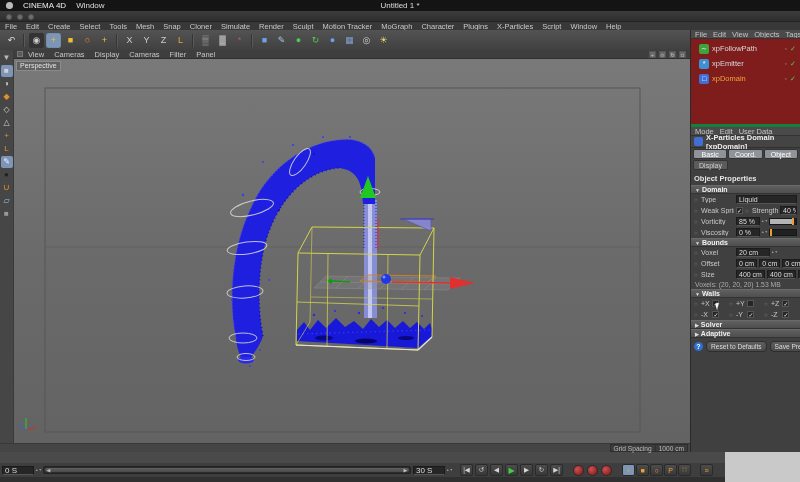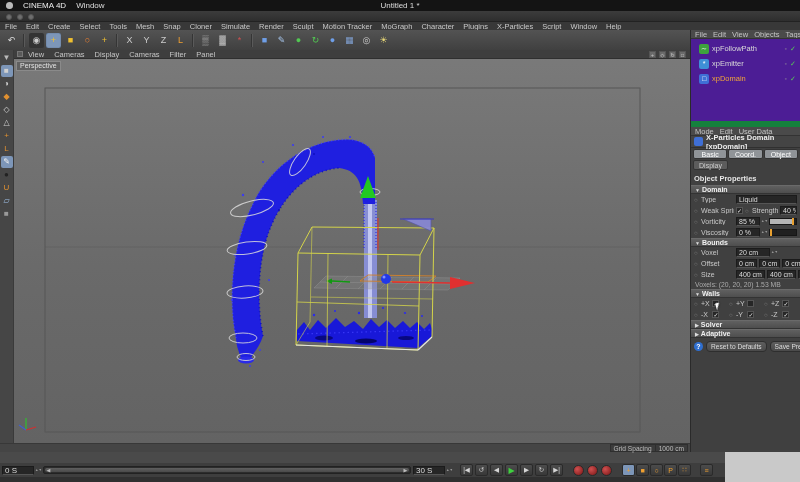--- a/index.html
+++ b/index.html
@@ -32,21 +32,21 @@
   #vpmenu { position:absolute; left:0; top:0; width:676px; height:9px; background:#3e3e3e; display:flex; gap:10px; align-items:center; padding:0 14px; color:#c5c5c5; font-size:7.5px; border-bottom:1px solid #2f2f2f; }
   #vpmenu .chk { position:absolute; left:3px; width:6px; height:6px; background:#5a5a5a; border:1px solid #777; }
   #vpctrls { position:absolute; right:4px; top:1px; display:flex; gap:3px; }
   #vpctrls span { width:7px; height:7px; background:#6a6a6a; border:1px solid #555; color:#ccc; font-size:5px; display:flex; align-items:center; justify-content:center; }
   #vplabel { position:absolute; left:2px; top:11px; background:#606060; border:1px solid #8a8a8a; color:#e2e2e2; font-size:7px; padding:0 3px; line-height:8px; }
   #scene { position:absolute; left:0; top:0; }
 
   
   #rightpanel { left:690px; top:30px; width:110px; height:422px; background:#404040; border-left:1px solid #2a2a2a; font-size:7.5px; }
   .pmenu { display:flex; gap:6px; align-items:center; padding:0 4px; height:9px; background:#4a4a4a; border-bottom:1px solid #333; color:#c5c5c5; white-space:nowrap; overflow:hidden; }
-  #omlist { height:88px; background:#4c1d95; padding-top:2px; overflow:hidden; border-bottom:6px solid #15803d; }
+  #omlist { height:88px; background:#7f1d1d; padding-top:2px; overflow:hidden; border-bottom:3px solid #15803d; }
   .omrow { display:flex; align-items:center; height:15px; gap:3px; padding-left:8px; }
   .omicon { width:10px; height:10px; border-radius:2px; color:#fff; font-size:7px; display:flex; align-items:center; justify-content:center; flex:none; }
   .omname { flex:1; color:#d8d8d8; }
   .omname.selected { color:#f0a43a; }
   .omdots { color:#9a9a9a; font-size:7px; }
   .omchk { color:#56c856; width:10px; font-size:7px; }
   .omchk.gray { color:#999; }
 
   #amtitle { display:flex; align-items:center; gap:3px; height:12px; padding:0 3px; background:#444; color:#eee; font-weight:bold; font-size:7.5px; border-bottom:1px solid #303030; }
   #amtitle .ticon { width:9px; height:9px; background:#3f6fd6; border-radius:2px; flex:none; }

